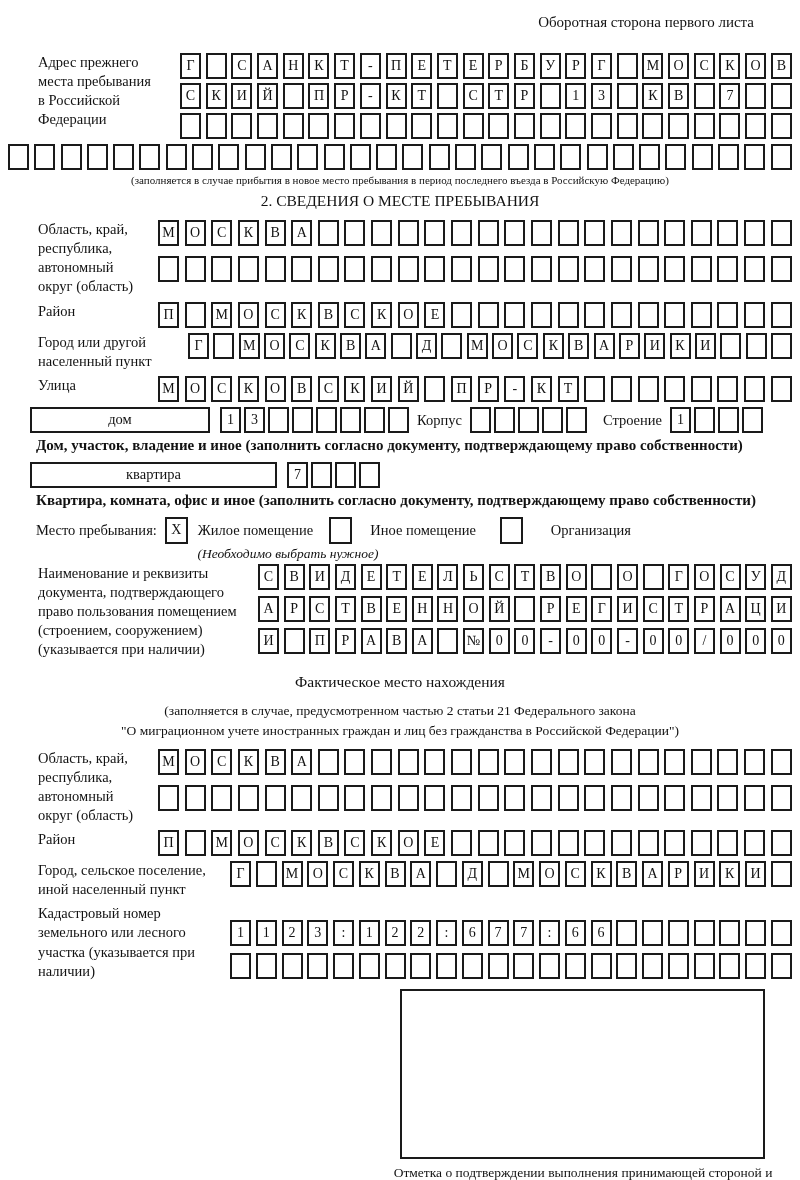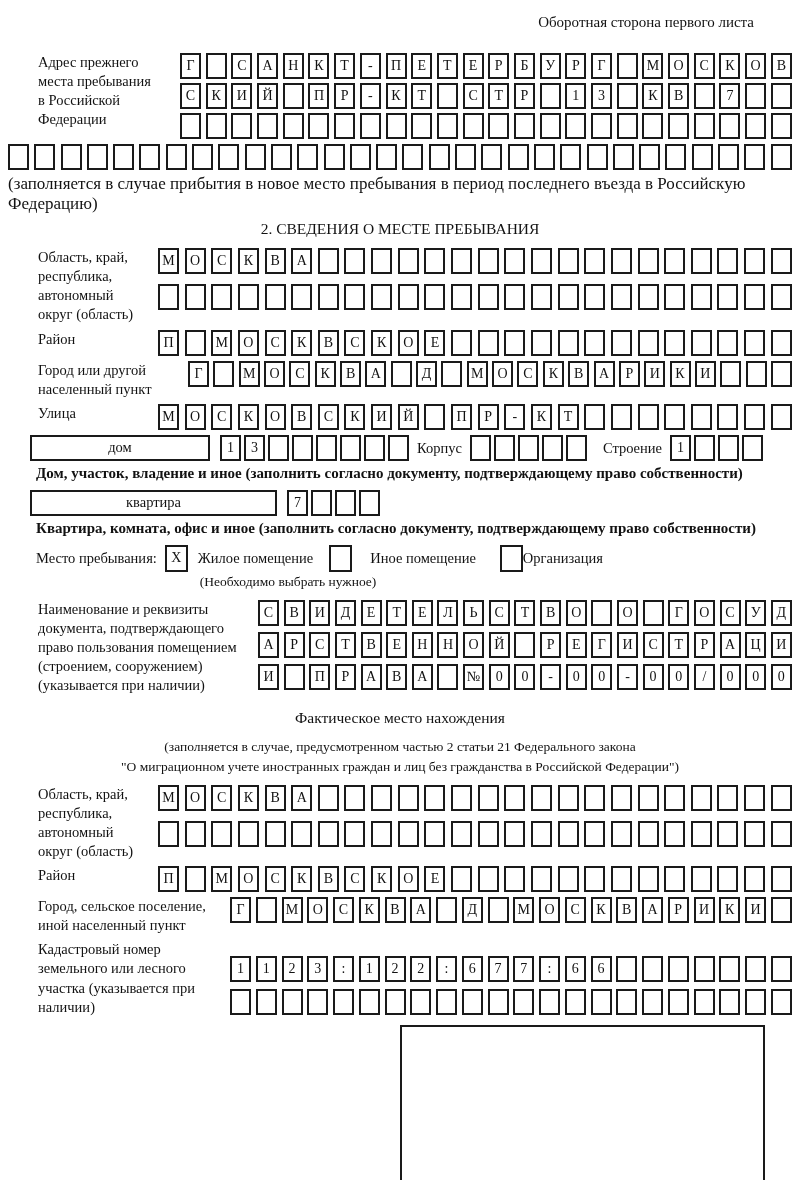--- a/index.html
+++ b/index.html
@@ -20,35 +20,35 @@
     font-size:14px; line-height:1;
   }
   .cellrow { display:flex; justify-content:space-between; }
   .cellrow.nostretch { justify-content:flex-start; gap:3px; }
   .rgap { margin-bottom:4px; }
 
   .frow { display:flex; align-items:flex-start; margin-bottom:5px; }
   .lbl { box-sizing:border-box; padding-left:30px; padding-right:19px; font-size:14.5px; line-height:1.32; flex:0 0 auto; }
   .cells { flex:1 1 auto; min-width:0; }
 
-  .note-center { font-size:17px; margin:4px 0 6px 0; }
+  .note-center { text-align:center; font-size:11px; margin:4px 0 6px 0; }
   .section-title { text-align:center; font-weight:normal; font-size:15.5px; margin:4px 0 10px 0; }
 
   .widebox {
     box-sizing:border-box; height:26px; border:2px solid #1a1a1a;
     display:flex; align-items:center; justify-content:center;
     font-size:14.5px; flex:0 0 auto;
   }
   .inline-label { font-size:14.5px; line-height:26px; white-space:nowrap; }
   .group-row { display:flex; align-items:flex-start; margin-left:22px; margin-bottom:4px; }
   .caption { font-size:15px; margin:2px 0 8px 28px;font-weight:bold; }
 
   .stay-row { display:flex; align-items:center; margin-left:28px; margin-bottom:2px; font-size:14.5px; }
   .checkbox { flex:0 0 23px; width:23px; height:27px; }
-  .stay-note { width:560px; text-align:center; font-size:13.5px; margin-bottom:10px; }
+  .stay-note { width:560px; text-align:center; font-size:13.5px; margin-bottom:2px;font-style:italic; }
 
   .fact-note { text-align:center; font-size:13.5px; line-height:1.45; margin-bottom:8px; }
 
   .confirm-box {
     box-sizing:border-box; width:365px; height:170px;
     border:2px solid #1a1a1a; margin:8px 0 4px 392px;
   }
   .confirm-caption { width:398px; margin-left:376px; text-align:center; font-size:13.5px; line-height:1.5; }
 </style>
 </head>
@@ -372,21 +372,21 @@
   </div>
   <div class="caption">Квартира, комната, офис и иное (заполнить согласно документу, подтверждающему право собственности)</div>
 
   <div class="stay-row">
     <span>Место пребывания:</span>
     <span class="cell checkbox" style="margin-left:8px">X</span>
     <span style="margin-left:10px">Жилое помещение</span>
     <span class="cell checkbox" style="margin-left:16px"></span>
     <span style="margin-left:18px">Иное помещение</span>
     <span class="cell checkbox" style="margin-left:24px"></span>
-    <span style="">Организация</span>
+    <span style="margin-left:28px">Организация</span>
   </div>
   <div class="stay-note">(Необходимо выбрать нужное)</div>
 
   <div class="frow">
     <div class="lbl" style="width:250px">Наименование и реквизиты документа, подтверждающего право пользования помещением (строением, сооружением) (указывается при наличии)</div>
     <div class="cells">
       <div class="cellrow" style="margin-bottom:6px">
           <span class="cell">С</span>
           <span class="cell">В</span>
           <span class="cell">И</span>

